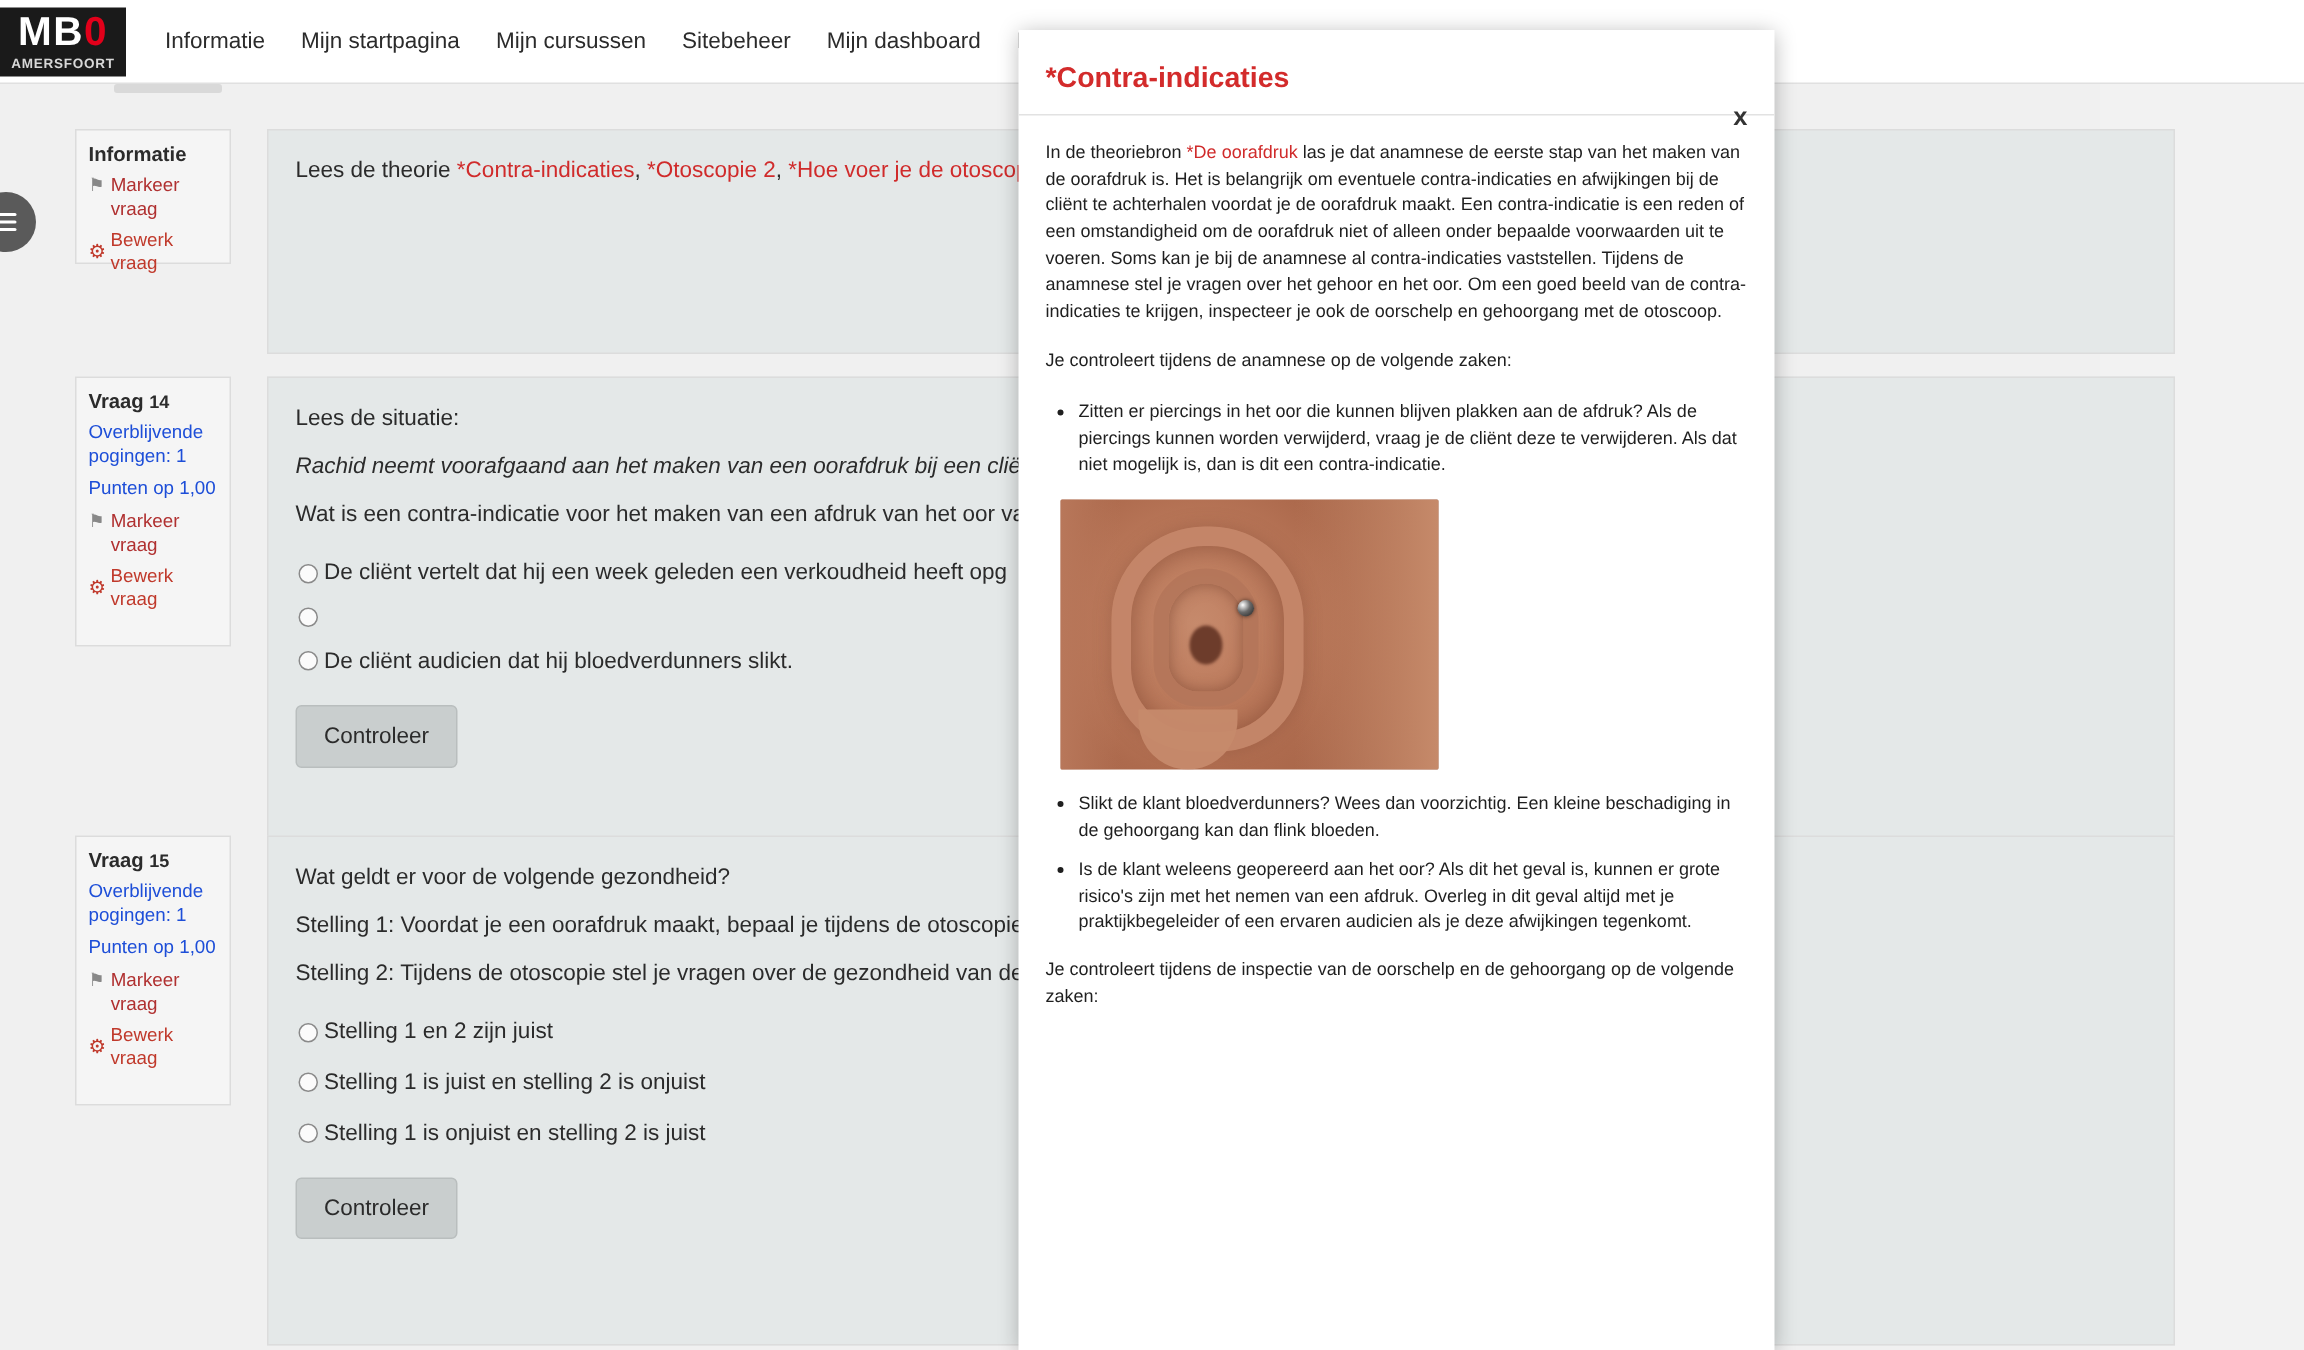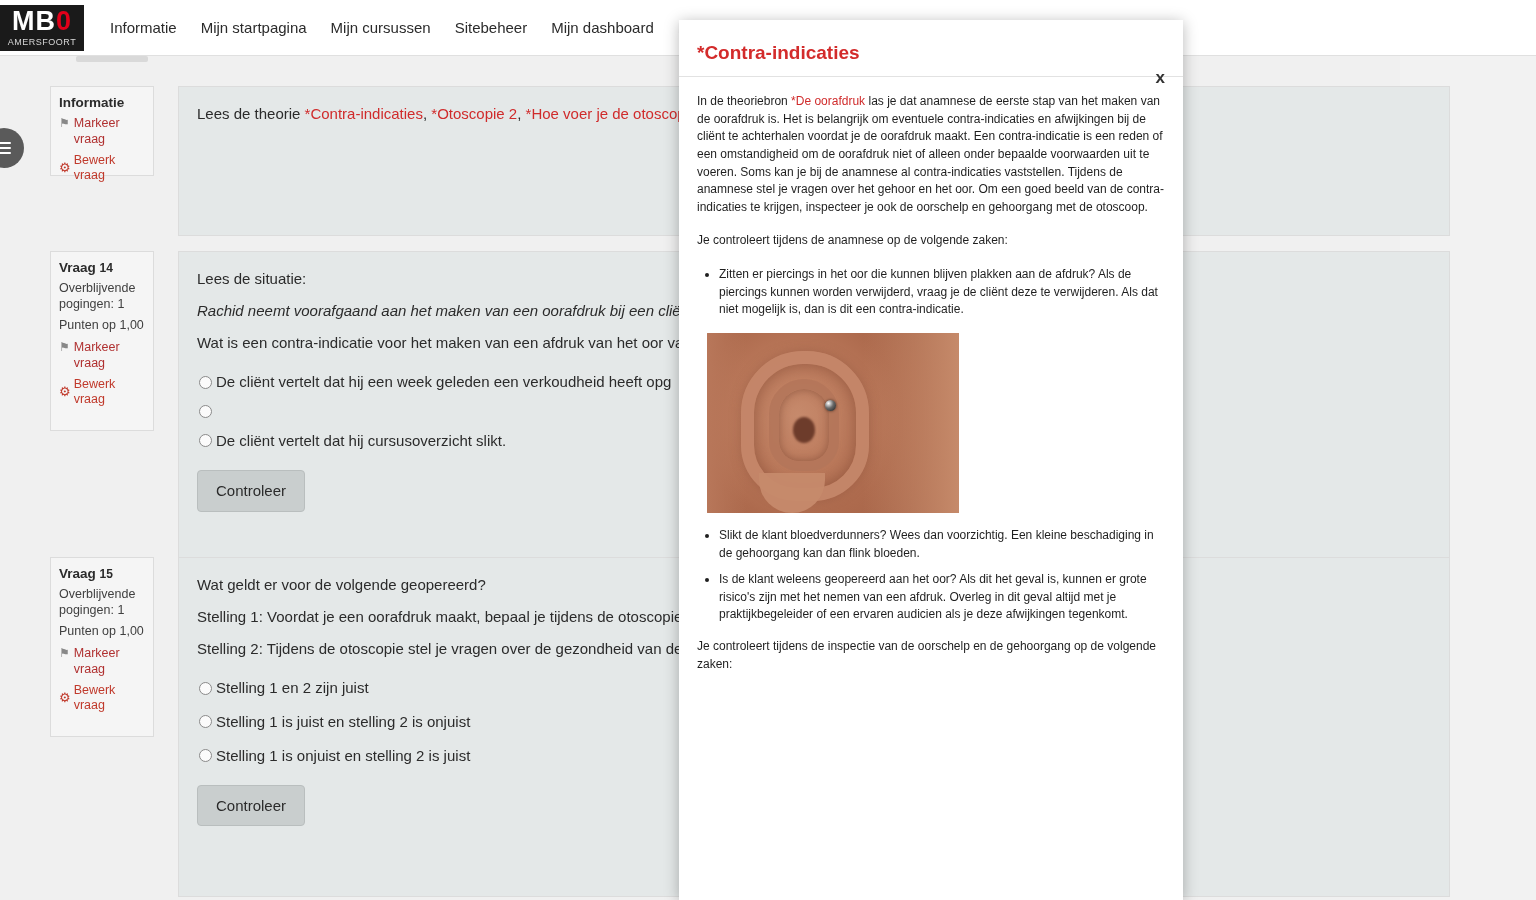--- a/index.html
+++ b/index.html
@@ -34,21 +34,21 @@
     color: #ffffff;
     position: relative;
     overflow: hidden;
   }
   .logo .logo-main {
     font-size: 27px; font-weight: bold; letter-spacing: 1px;
     line-height: 1;
   }
   .logo .logo-main .accent { color: #e2001a; }
   .logo .logo-sub {
-    font-size: 9px; font-weight: normal; letter-spacing: .5px;
+    font-size: 9px; font-weight: bold; letter-spacing: .5px;
     color: #d8d8d8; margin-top: 2px;
   }
   .navlinks {
     display: flex; align-items: center;
     margin-left: 26px; gap: 24px;
     font-size: 15px; color: #2b2b2b;
   }
   .navlinks span { cursor: pointer; white-space: nowrap; }
 
   
@@ -97,21 +97,21 @@
     border: 1px solid #dcdcdc;
     padding: 8px 8px 10px 8px;
     font-size: 12.5px;
     color: #3d3d3d;
   }
   .sidepanel .title {
     font-weight: bold; font-size: 13.5px;
     color: #2b2b2b; margin-bottom: 6px;
   }
   .sidepanel .title .num { font-size: 12px; }
-  .sidepanel .meta { line-height: 1.25; margin-bottom: 6px; color: #404040; }
+  .sidepanel .meta { line-height: 1.25; margin-bottom: 6px; color: #1d4ed8; }
   .sidepanel .flagline {
     color: #b03030; display: flex; gap: 4px; align-items: flex-start;
     line-height: 1.25; margin-bottom: 6px;
   }
   .sidepanel .flagline .flag { color: #888; font-size: 12px; }
   .sidepanel .editline {
     color: #c0392b; display: flex; gap: 3px; align-items: center;
     line-height: 1.2;
   }
   .sidepanel .editline .gear { color: #c0392b; font-size: 13px; }
@@ -306,21 +306,21 @@
         <div style="height:8px"></div>
         <div class="opt">
           <span class="radio"></span>
           <span>De cliënt vertelt dat hij een week geleden een verkoudheid heeft opg</span>
         </div>
         <div class="opt">
           <span class="radio"></span>
         </div>
         <div class="opt">
           <span class="radio"></span>
-          <span>De cliënt vertelt dat hij cursusoverzicht slikt.</span>
+          <span>De cliënt audicien dat hij bloedverdunners slikt.</span>
         </div>
         <div class="btn-check">Controleer</div>
       </div>
     </div>
 
     <div class="qwrap" style="top:501px;">
       <div class="sidepanel" style="top:0; height:180px;">
         <div class="title">
           <span>Vraag</span>
           <span class="num">15</span>
@@ -330,21 +330,21 @@
         <div class="flagline">
           <span class="flag">⚑</span>
           <span>Markeer vraag</span>
         </div>
         <div class="editline">
           <span class="gear">⚙</span>
           <span>Bewerk vraag</span>
         </div>
       </div>
       <div class="qbody" style="top:0; height:340px;">
-        <p>Wat geldt er voor de volgende geopereerd?</p>
+        <p>Wat geldt er voor de volgende gezondheid?</p>
         <p>Stelling 1: Voordat je een oorafdruk maakt, bepaal je tijdens de otoscopie</p>
         <p>Stelling 2: Tijdens de otoscopie stel je vragen over de gezondheid van de</p>
         <div style="height:8px"></div>
         <div class="opt">
           <span class="radio"></span>
           <span>Stelling 1 en 2 zijn juist</span>
         </div>
         <div class="opt">
           <span class="radio"></span>
           <span>Stelling 1 is juist en stelling 2 is onjuist</span>

